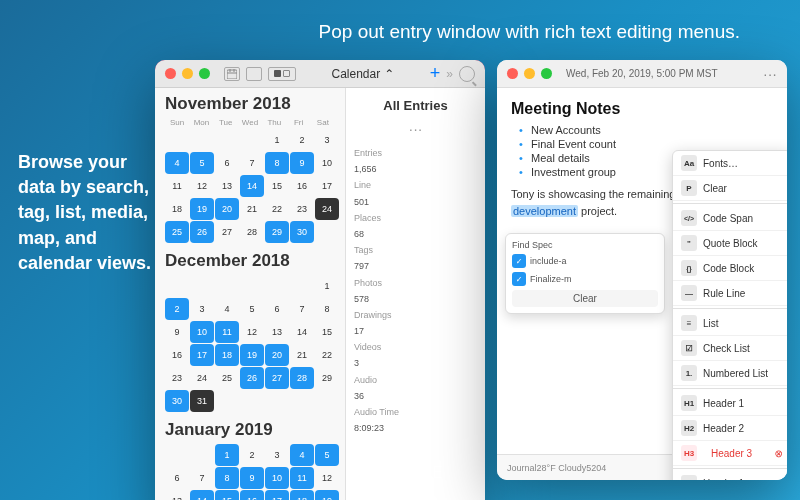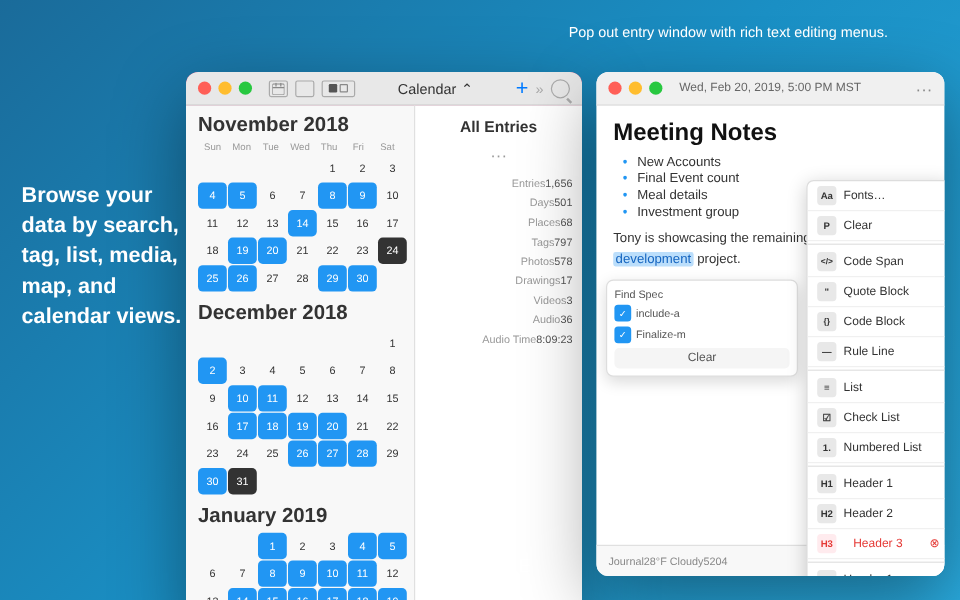--- a/index.html
+++ b/index.html
@@ -20,21 +20,21 @@
       background: linear-gradient(135deg, #1a6b9a 0%, #1a8fc4 50%, #2aabdf 100%);
     }
 
     
     .top-text {
       position: absolute;
       top: 18px;
       right: 60px;
       text-align: right;
       color: white;
-      font-size: 12px;
+      font-size: 19px;
       line-height: 1.5;
       z-index: 10;
     }
 
     
     .left-text {
       position: absolute;
       left: 18px;
       top: 150px;
       color: white;
@@ -203,21 +203,22 @@
     }
 
     .entries-stats {
       font-size: 9px;
       color: #666;
       line-height: 1.8;
     }
 
     .entries-stats .stat-row {
       display: flex;
-      justify-content: flex-end;
+      justify-content: center;
+      flex-direction: column;
     }
 
     .stat-label { color: #999; }
     .stat-value { color: #555; }
 
     
     .notes-window {
       position: absolute;
       left: 497px;
       top: 60px;
@@ -243,21 +244,21 @@
     }
 
     .notes-body {
       padding: 12px 14px;
       font-size: 11px;
       color: #333;
       position: relative;
     }
 
     .note-title {
-      font-size: 20px;
+      font-size: 16px;
       font-weight: 700;
       color: #111;
       margin-bottom: 6px;
     }
 
     .note-label {
       font-size: 11px;
       color: #555;
       margin-bottom: 4px;
     }
@@ -609,21 +610,21 @@
 
     <div class="entries-panel">
       <div class="entries-title">All Entries</div>
       <div class="entries-dots">···</div>
       <div class="entries-stats">
         <div class="stat-row">
             <span class="stat-label">Entries</span>
             <span class="stat-value">1,656</span>
           </div>
         <div class="stat-row">
-            <span class="stat-label">Days</span>
+            <span class="stat-label">Line</span>
             <span class="stat-value">501</span>
           </div>
         <div class="stat-row">
             <span class="stat-label">Places</span>
             <span class="stat-value">68</span>
           </div>
         <div class="stat-row">
             <span class="stat-label">Tags</span>
             <span class="stat-value">797</span>
           </div>

